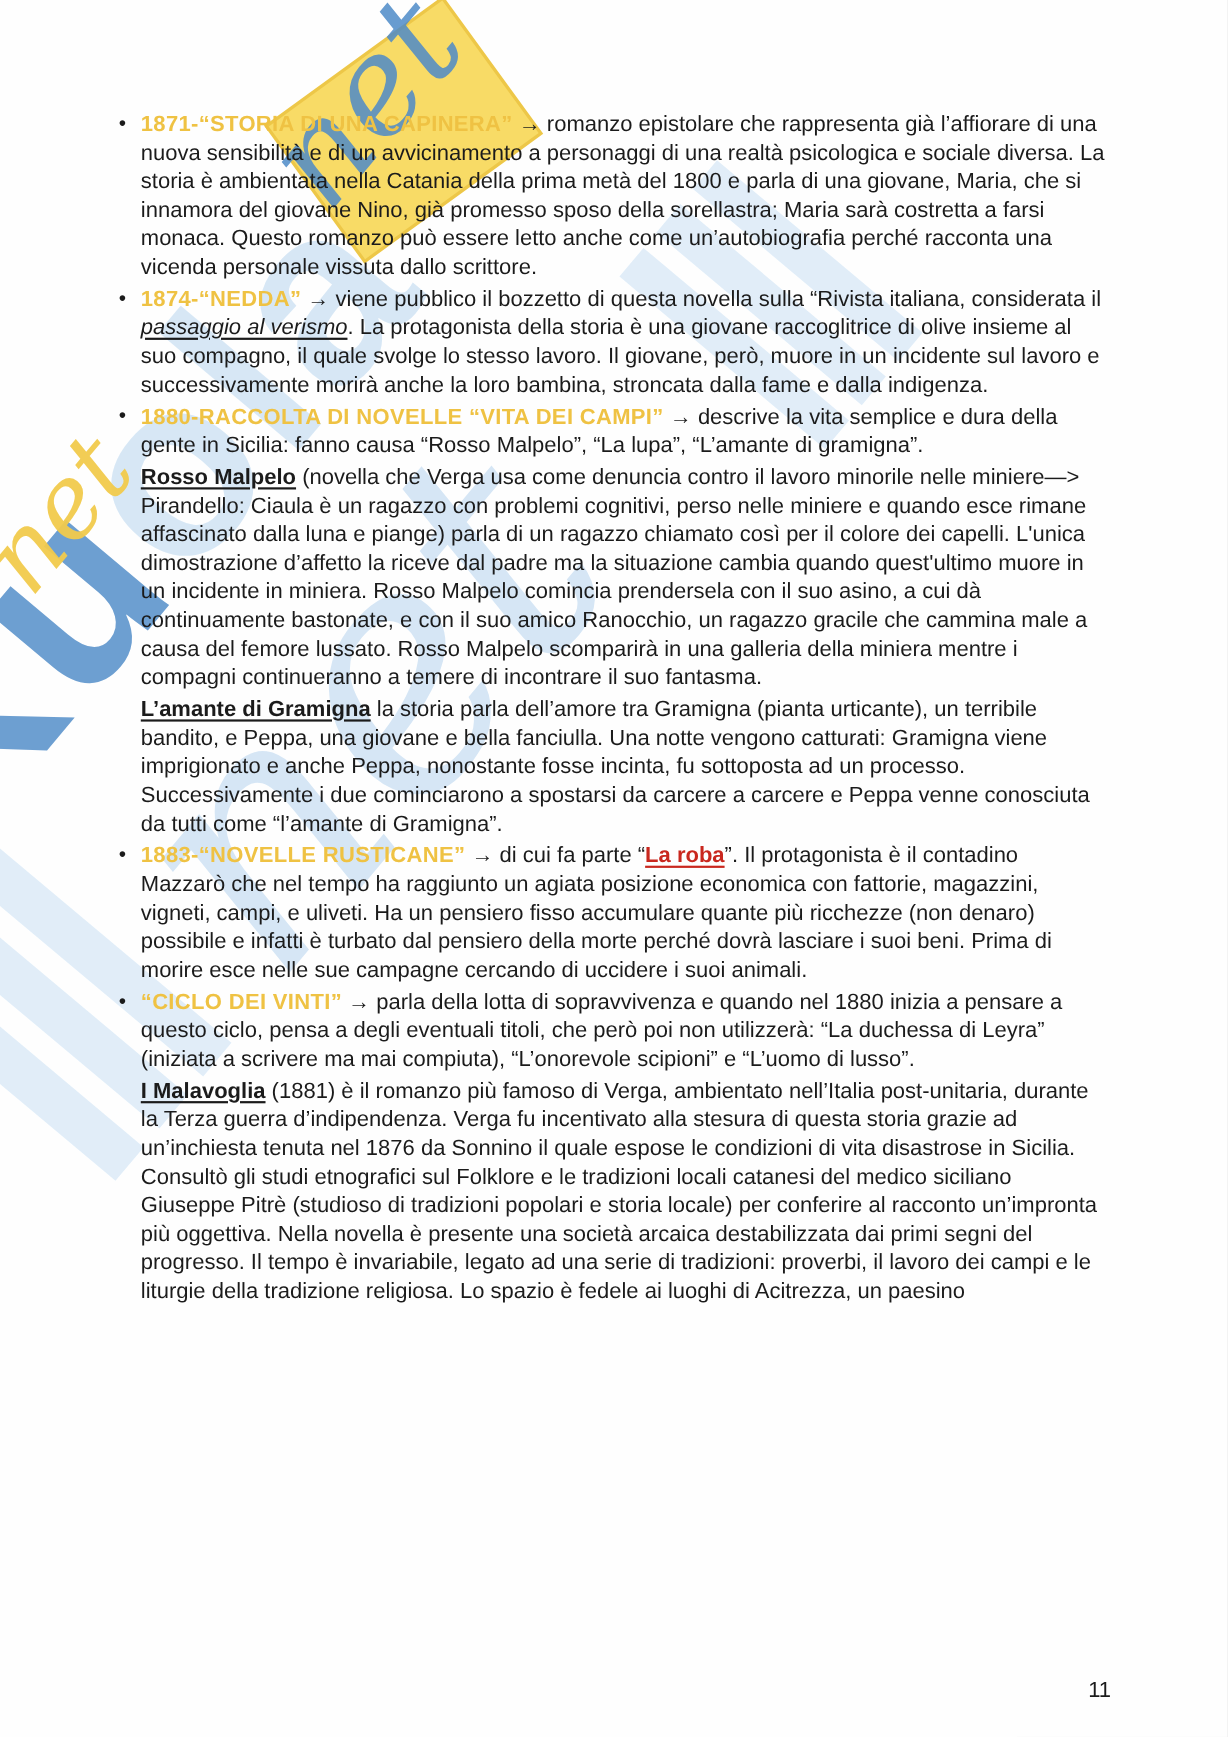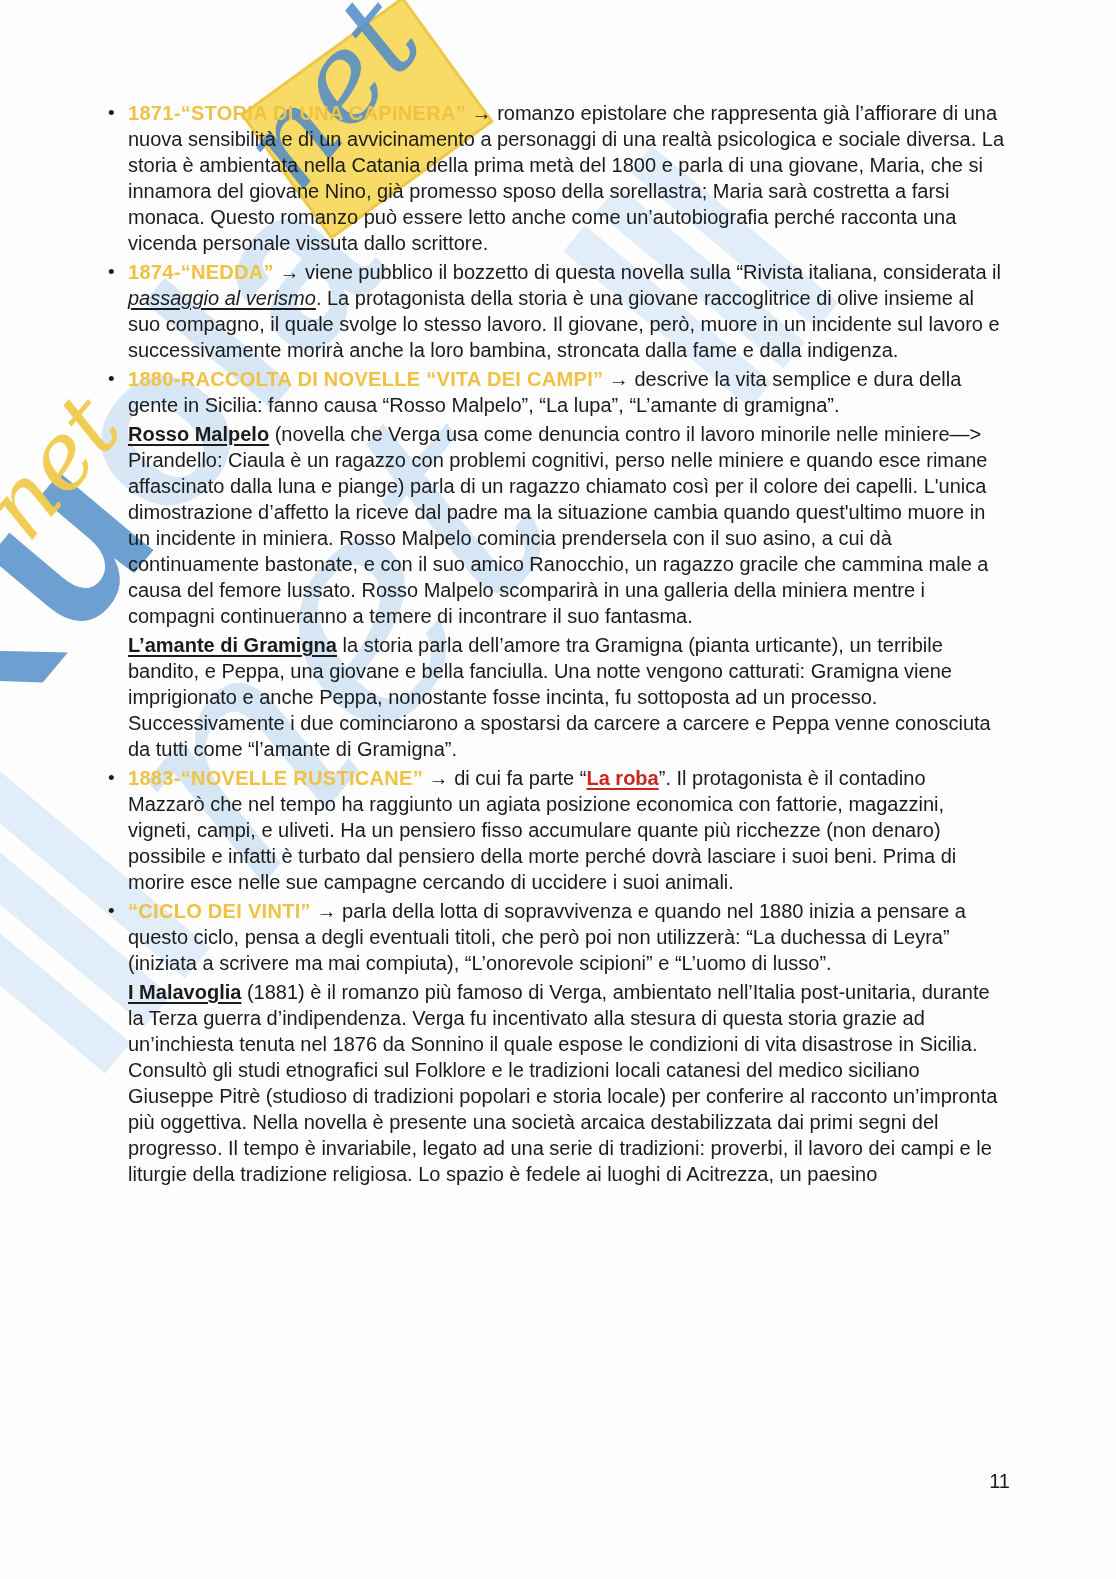--- a/index.html
+++ b/index.html
@@ -31,21 +31,21 @@
   .r-plain{}
   .r-head{color:#EFC243;font-weight:700;letter-spacing:.3px;margin-top:24px;}
   .r-arrow{font-weight:700;}
   .r-iu{font-style:italic;text-decoration:underline;text-underline-offset:3px;}
   .r-biu{font-weight:700;text-decoration:underline;
          text-underline-offset:3px;text-decoration-thickness:2px;}
   .r-red{color:#C9271E;font-weight:700;text-decoration:underline;
          text-underline-offset:3px;text-decoration-thickness:2px;}
   .page-number{
     position:absolute;z-index:1;
-    right:106px;top:1470px;
+    right:106px;top:1526px;
     font-size:20px;color:#1b1b1b;
   }
 </style>
 </head>
 <body>
 
 <div class="page">
 
   <svg class="wm" width="1116" height="1579" viewBox="0 0 1116 1579" aria-hidden="true">
 

